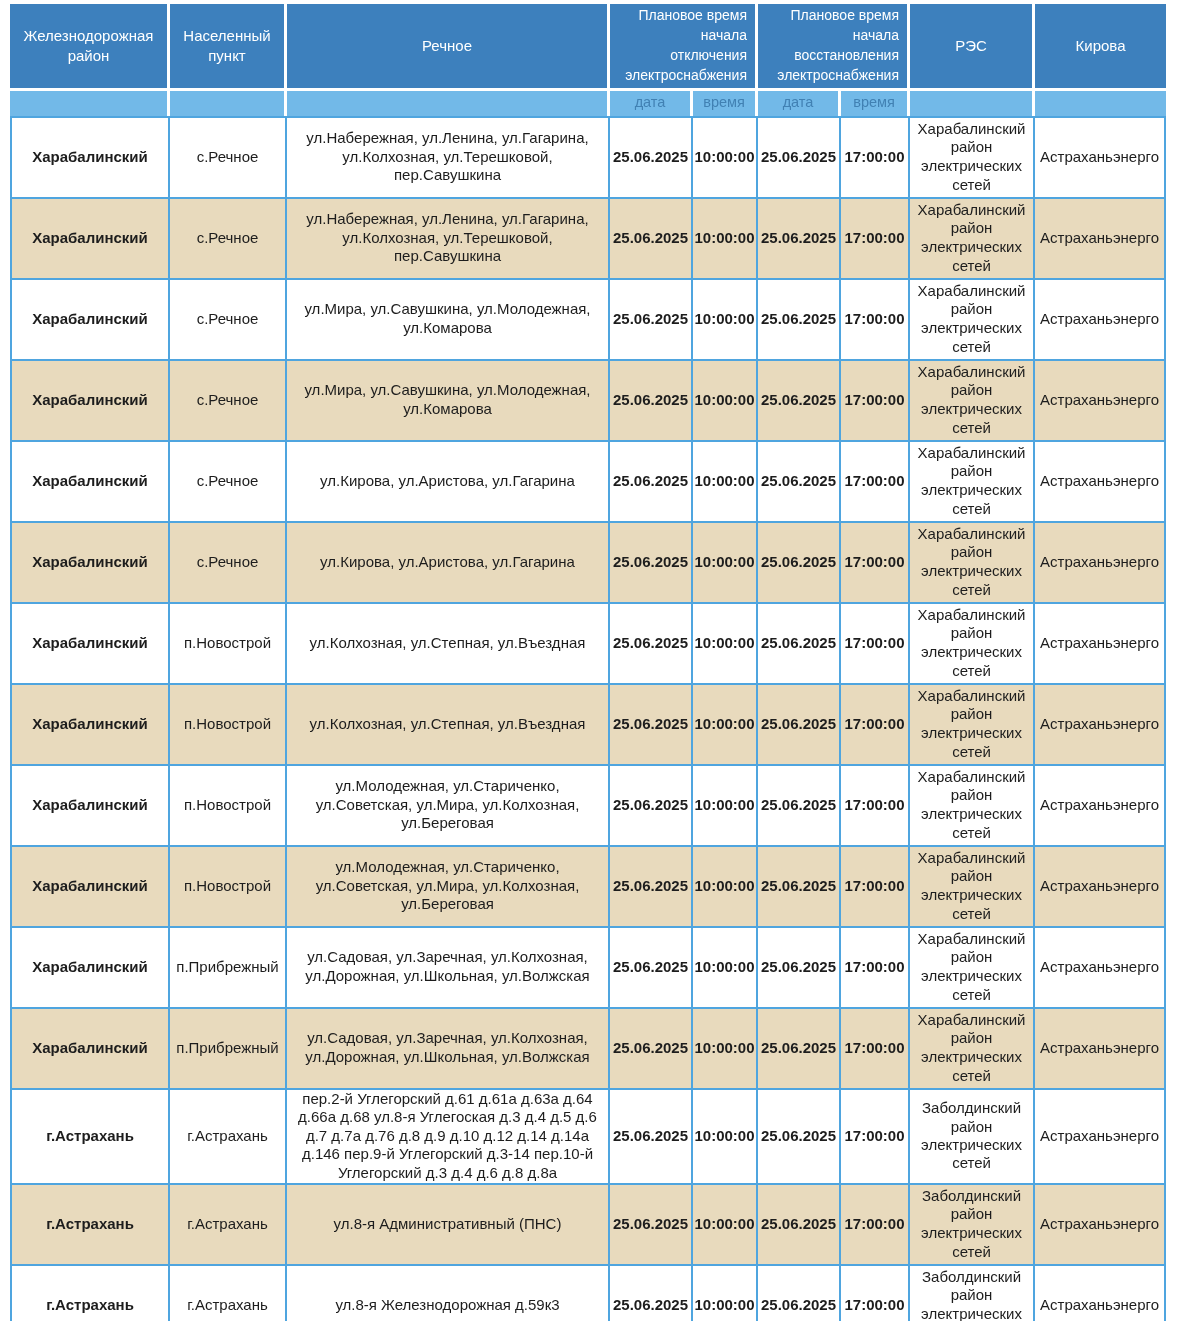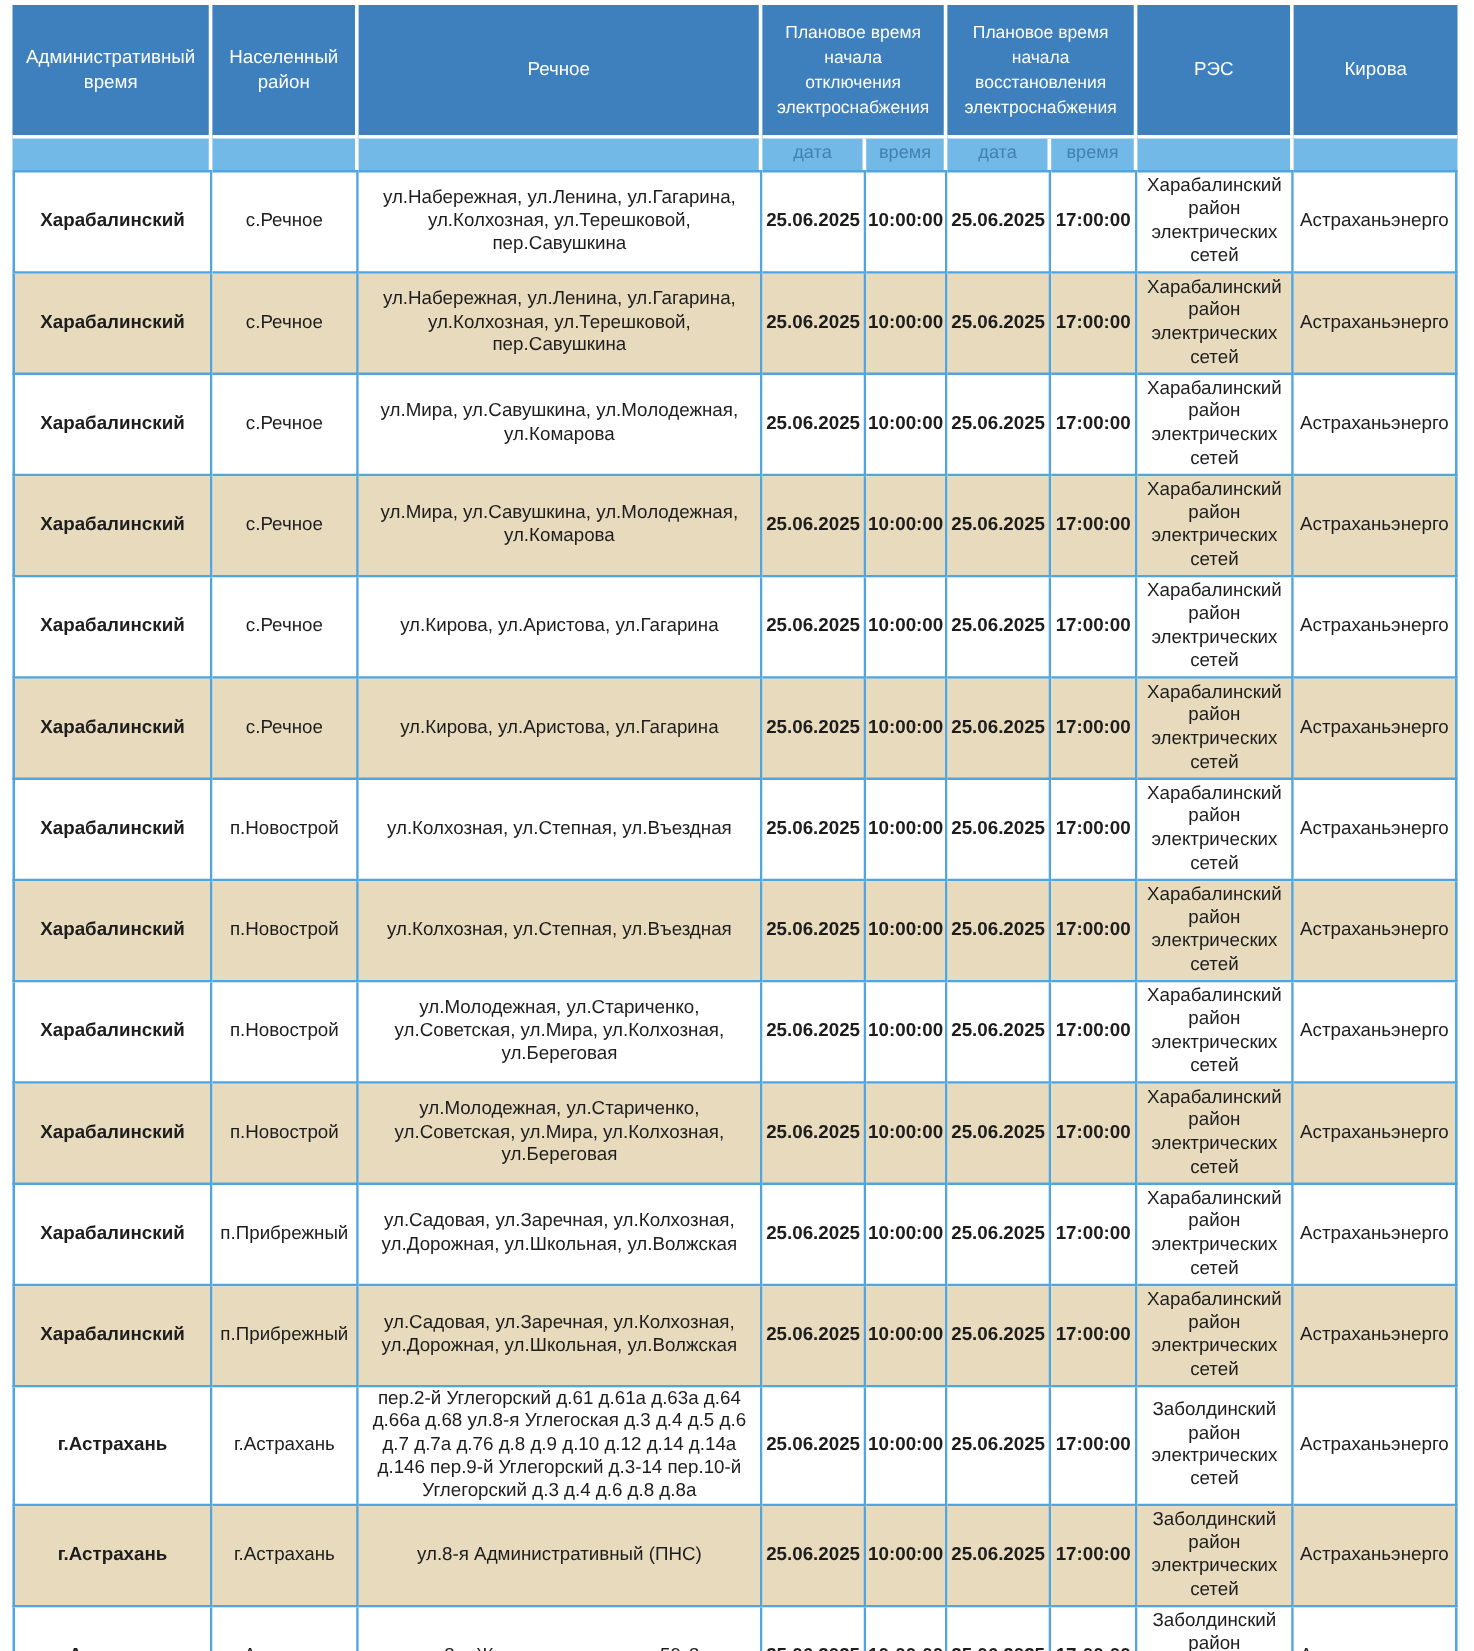--- a/index.html
+++ b/index.html
@@ -31,21 +31,22 @@
     line-height: 1.35;
     padding: 2px 4px;
     border-right: 3px solid #ffffff;
   }
   .sched thead th:last-child { border-right: none; }
   .sched thead tr.h1 th { height: 81px; border-bottom: 3px solid #ffffff; }
   .sched thead th.span2 {
     font-size: 14px;
     line-height: 1.42;
     white-space: pre-line;
-    padding: 12px 8px;
+    padding: 2px 8px;
+    text-align: right;
   }
   .sched thead tr.h2 th {
     height: 25px;
     background: var(--subheader-bg, #72b9e8);
     color: var(--subheader-text, #4181b3);
     font-size: 14.5px;
     border-bottom: none;
     padding: 0 2px;
   }
   
@@ -83,22 +84,22 @@
         <col style="width:323px">
       <col style="width:83px">
         <col style="width:65px">
         <col style="width:83px">
         <col style="width:69px">
       <col style="width:125px">
         <col style="width:131px">
     </colgroup>
     <thead>
       <tr class="h1">
-        <th>Административный время</th>
-        <th>Населенный район</th>
+        <th>Железнодорожная район</th>
+        <th>Населенный пункт</th>
         <th>Речное</th>
         <th class="span2" colspan="2">Плановое время
 начала
 отключения
 электроснабжения</th>
         <th class="span2" colspan="2">Плановое время
 начала
 восстановления
 электроснабжения</th>
         <th>РЭС</th>

